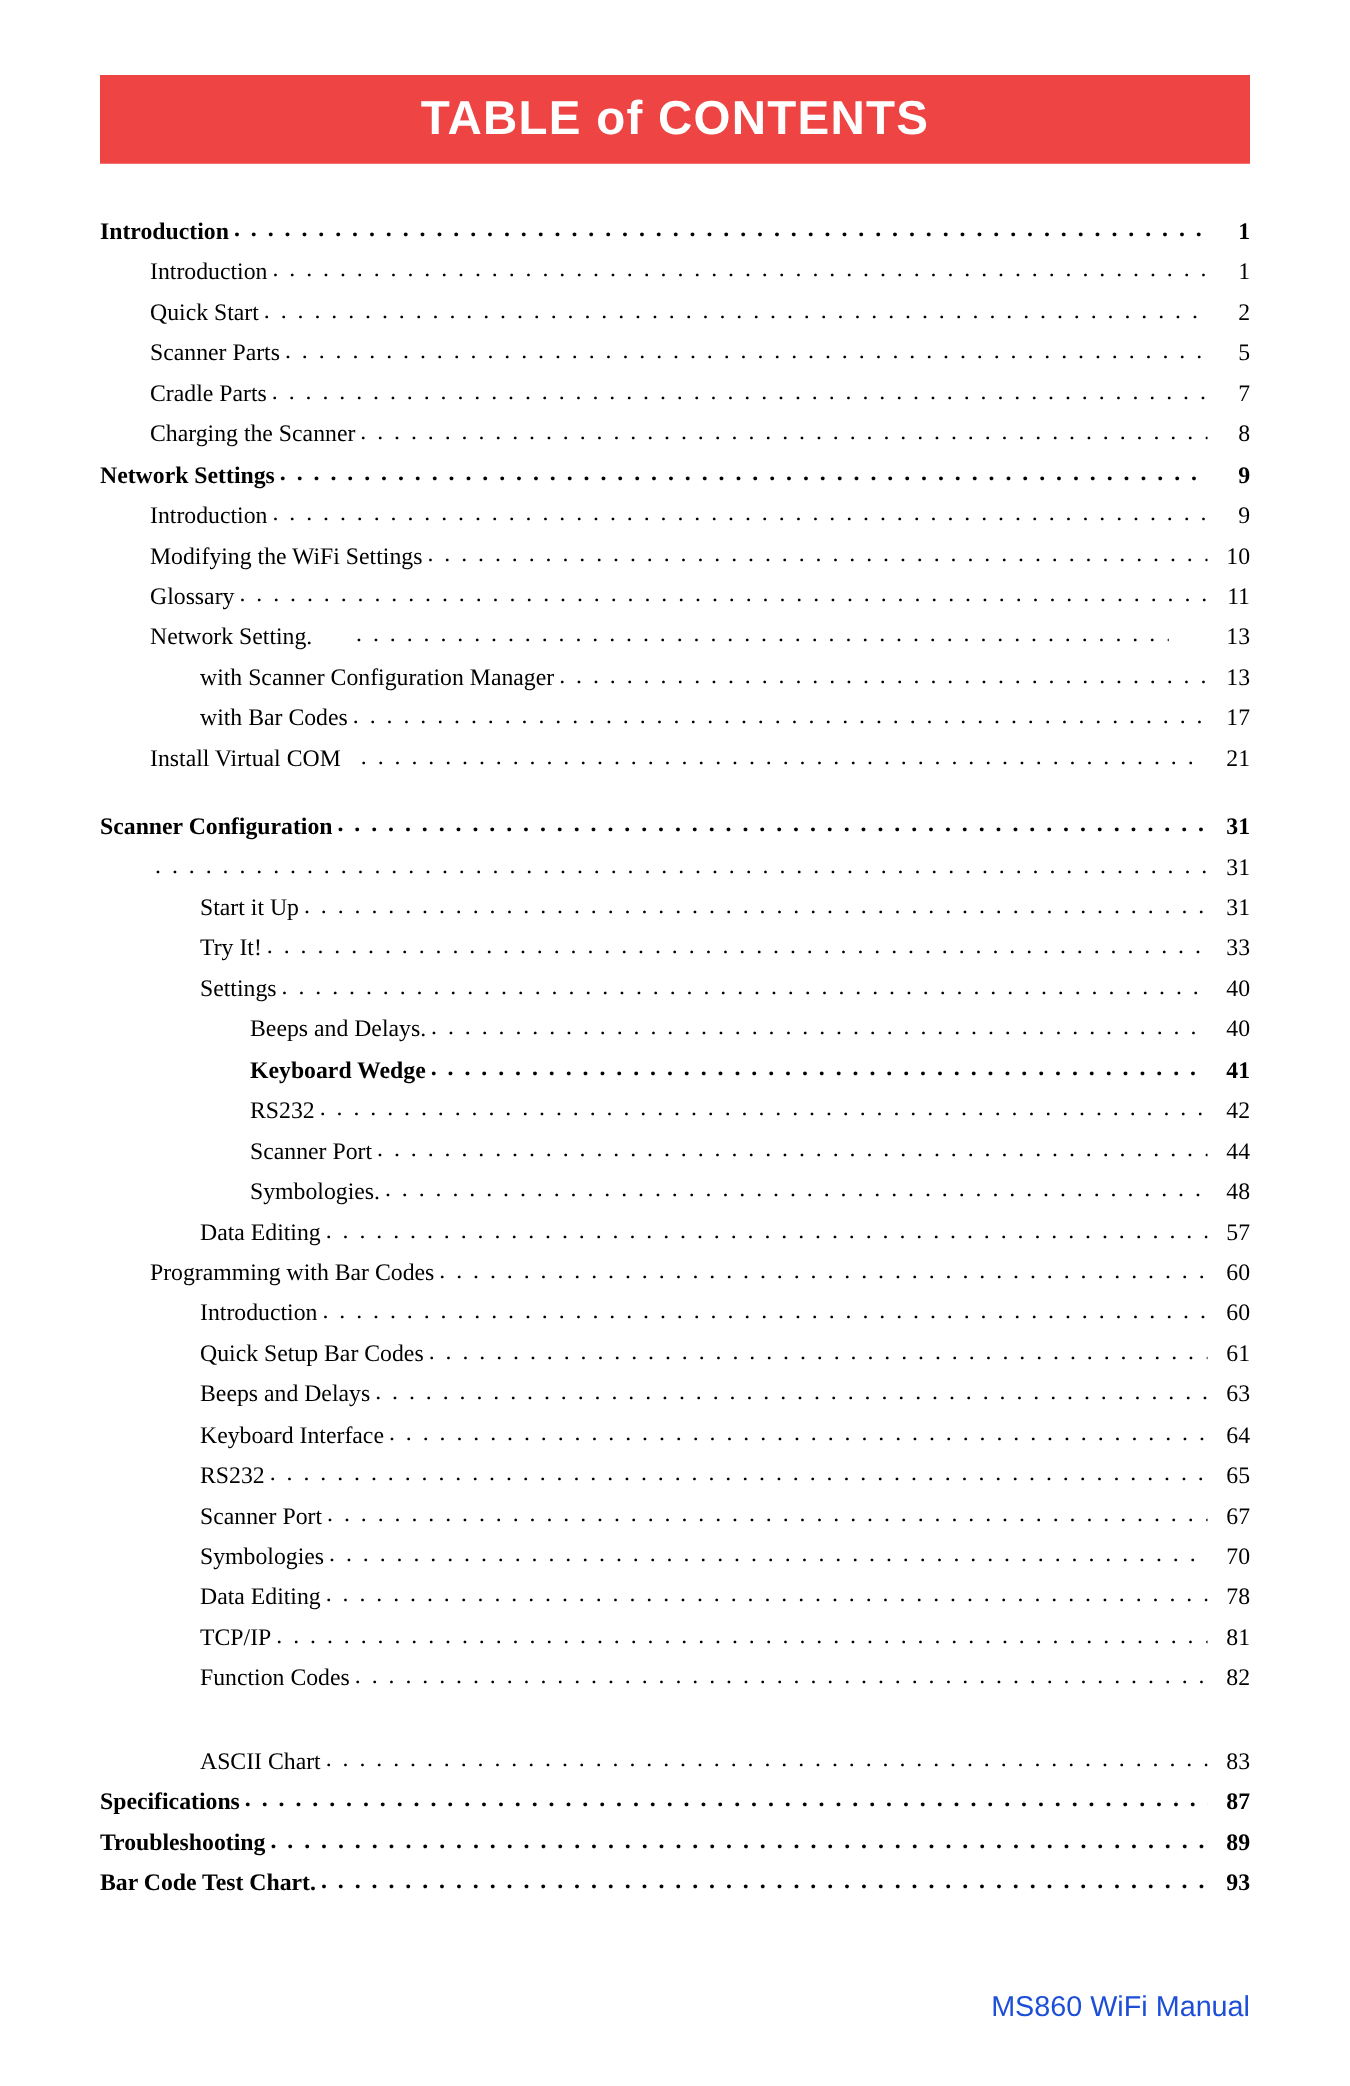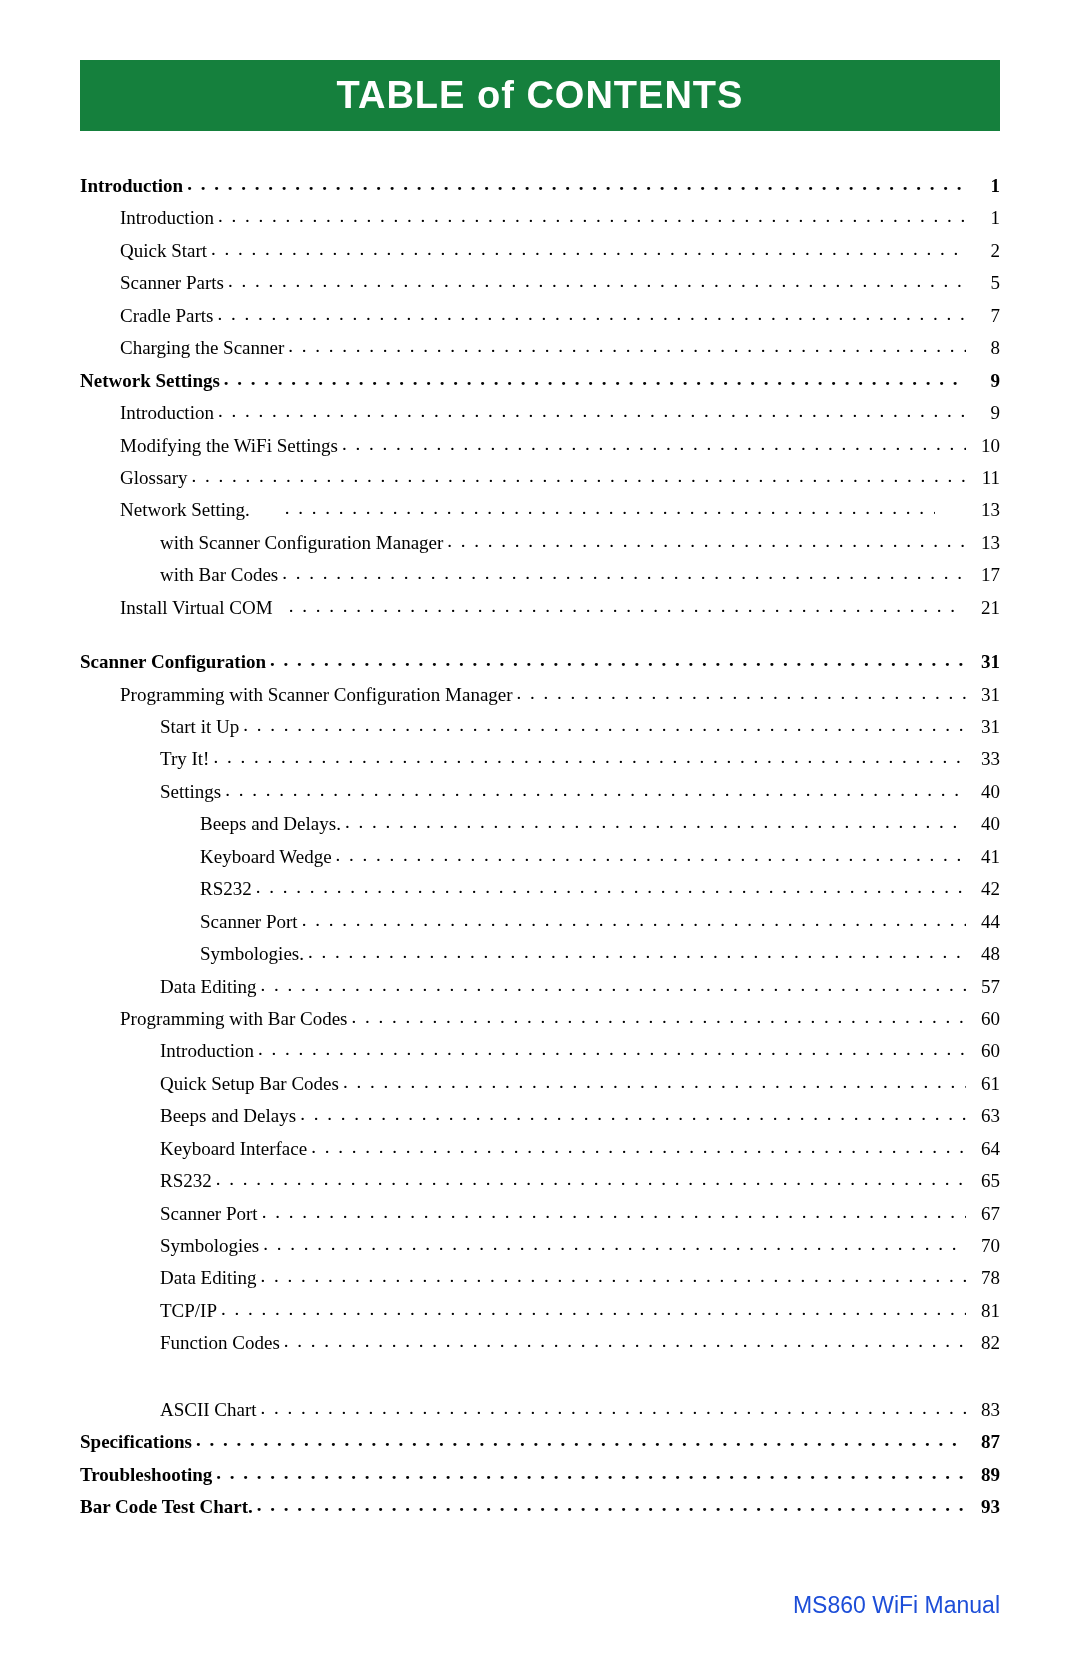--- a/index.html
+++ b/index.html
@@ -11,21 +11,21 @@
     body {
       background: #ffffff;
       font-family: 'Times New Roman', Times, serif;
       width: 1080px;
       min-height: 1669px;
       position: relative;
       padding: 60px 80px 80px 80px;
     }
 
     .title-bar {
-      background: #15803d;
+      background: #ef4444;
       color: #ffffff;
       text-align: center;
       padding: 14px 20px;
       margin-bottom: 40px;
     }
 
     .title-bar h1 {
       font-size: 38px;
       font-weight: 900;
       font-family: Arial, Helvetica, sans-serif;
@@ -161,21 +161,20 @@
       <span class="toc-dots"></span>
       <span class="toc-page">21</span>
     </div>
     <div class="section-gap"></div>
     <div class="toc-row bold-entry" style="padding-left: 0px;">
       <span class="toc-label">Scanner Configuration</span>
       <span class="toc-dots"></span>
       <span class="toc-page">31</span>
     </div>
     <div class="toc-row" style="padding-left: 40px;">
-      <span class="toc-label">Programming with Scanner Configuration Manager</span>
       <span class="toc-dots"></span>
       <span class="toc-page">31</span>
     </div>
     <div class="toc-row" style="padding-left: 80px;">
       <span class="toc-label">Start it Up</span>
       <span class="toc-dots"></span>
       <span class="toc-page">31</span>
     </div>
     <div class="toc-row" style="padding-left: 80px;">
       <span class="toc-label">Try It!</span>
@@ -185,21 +184,21 @@
     <div class="toc-row" style="padding-left: 80px;">
       <span class="toc-label">Settings</span>
       <span class="toc-dots"></span>
       <span class="toc-page">40</span>
     </div>
     <div class="toc-row" style="padding-left: 120px;">
       <span class="toc-label">Beeps and Delays.</span>
       <span class="toc-dots"></span>
       <span class="toc-page">40</span>
     </div>
-    <div class="toc-row" style="padding-left: 120px;">
+    <div class="toc-row" style="padding-left: 120px; font-weight: bold;">
       <span class="toc-label">Keyboard Wedge</span>
       <span class="toc-dots"></span>
       <span class="toc-page">41</span>
     </div>
     <div class="toc-row" style="padding-left: 120px;">
       <span class="toc-label">RS232</span>
       <span class="toc-dots"></span>
       <span class="toc-page">42</span>
     </div>
     <div class="toc-row" style="padding-left: 120px;">

